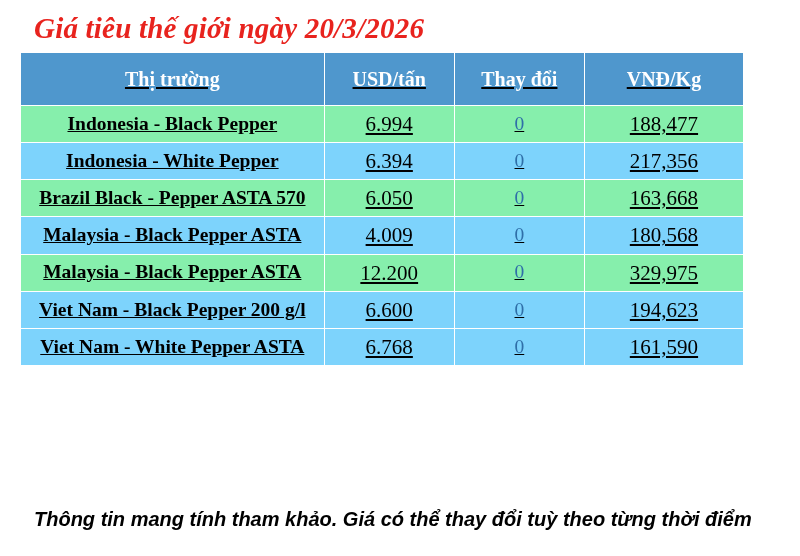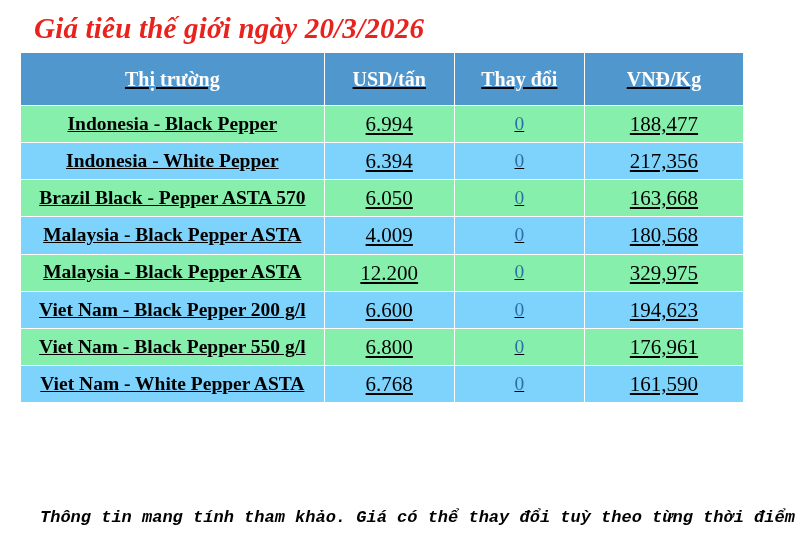--- a/index.html
+++ b/index.html
@@ -78,26 +78,26 @@
   td.change {
     color: #2f6fa8;
     font-size: 19.5px;
   }
   .col-market { width: 42%; }
   .col-usd { width: 18%; }
   .col-change { width: 18%; }
   .col-vnd { width: 22%; }
   .footnote {
     position: absolute;
-    left: 40px;
+    left: 34px;
     top: 508px;
-    font-family: Liberation Mono, monospace;
+    font-family: Liberation Sans, sans-serif;
     font-style: italic;
     font-weight: bold;
-    font-size: 17px;
+    font-size: 20px;
     color: #000000;
     white-space: nowrap;
   }
 </style>
 </head>
 <body>
 
 <div class="page">
 
   <div class="title">Giá tiêu thế giới ngày 20/3/2026</div>
@@ -148,26 +148,20 @@
           <td class="usd">12.200</td>
           <td class="change">0</td>
           <td class="vnd">329,975</td>
         </tr>
         <tr class="light">
           <td class="market">Viet Nam - Black Pepper 200 g/l</td>
           <td class="usd">6.600</td>
           <td class="change">0</td>
           <td class="vnd">194,623</td>
         </tr>
-        <tr class="shade">
-          <td class="market">Viet Nam - Black Pepper 550 g/l</td>
-          <td class="usd">6.800</td>
-          <td class="change">0</td>
-          <td class="vnd">176,961</td>
-        </tr>
         <tr class="light">
           <td class="market">Viet Nam - White Pepper ASTA</td>
           <td class="usd">6.768</td>
           <td class="change">0</td>
           <td class="vnd">161,590</td>
         </tr>
       </tbody>
     </table>
   </div>
 

